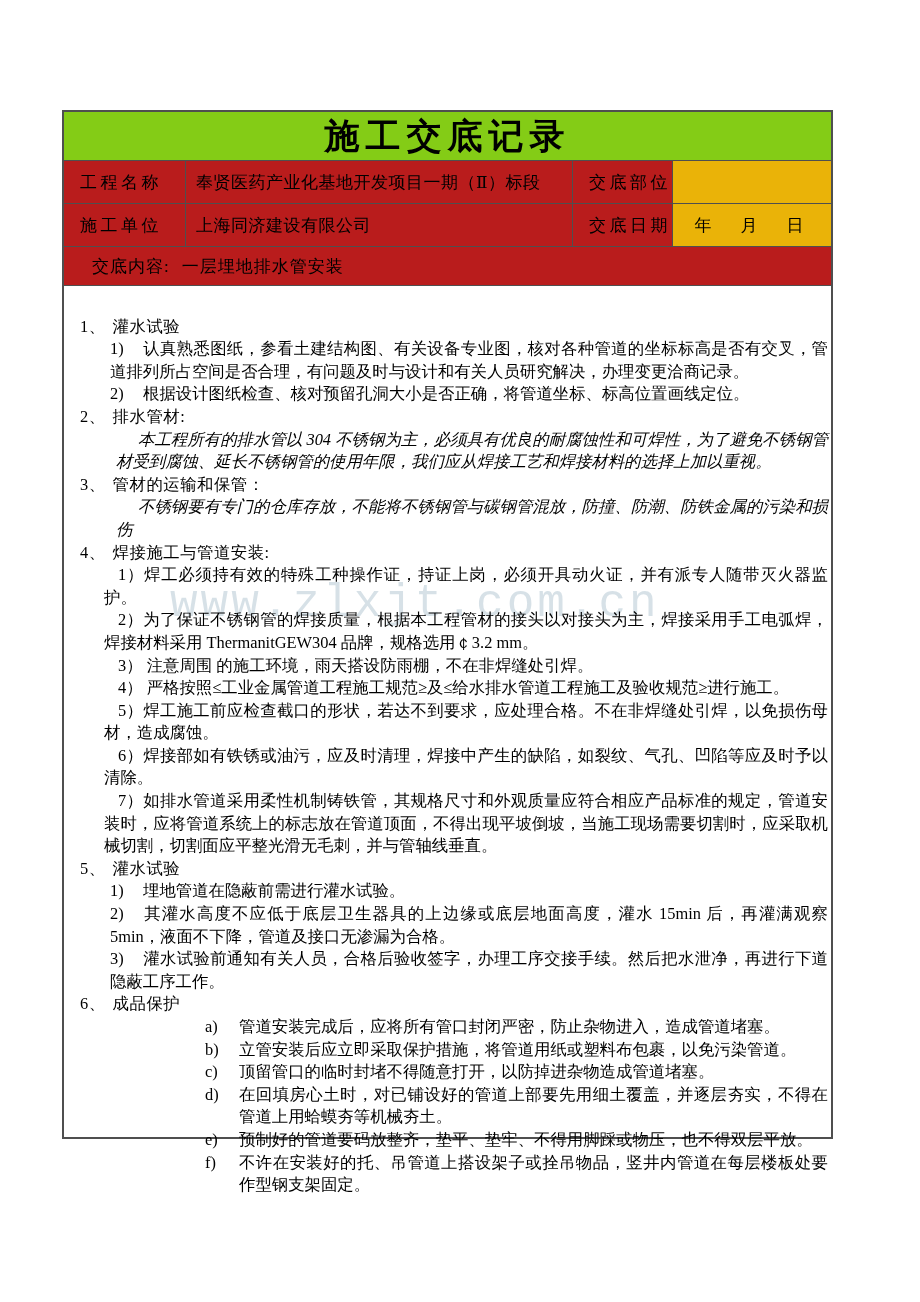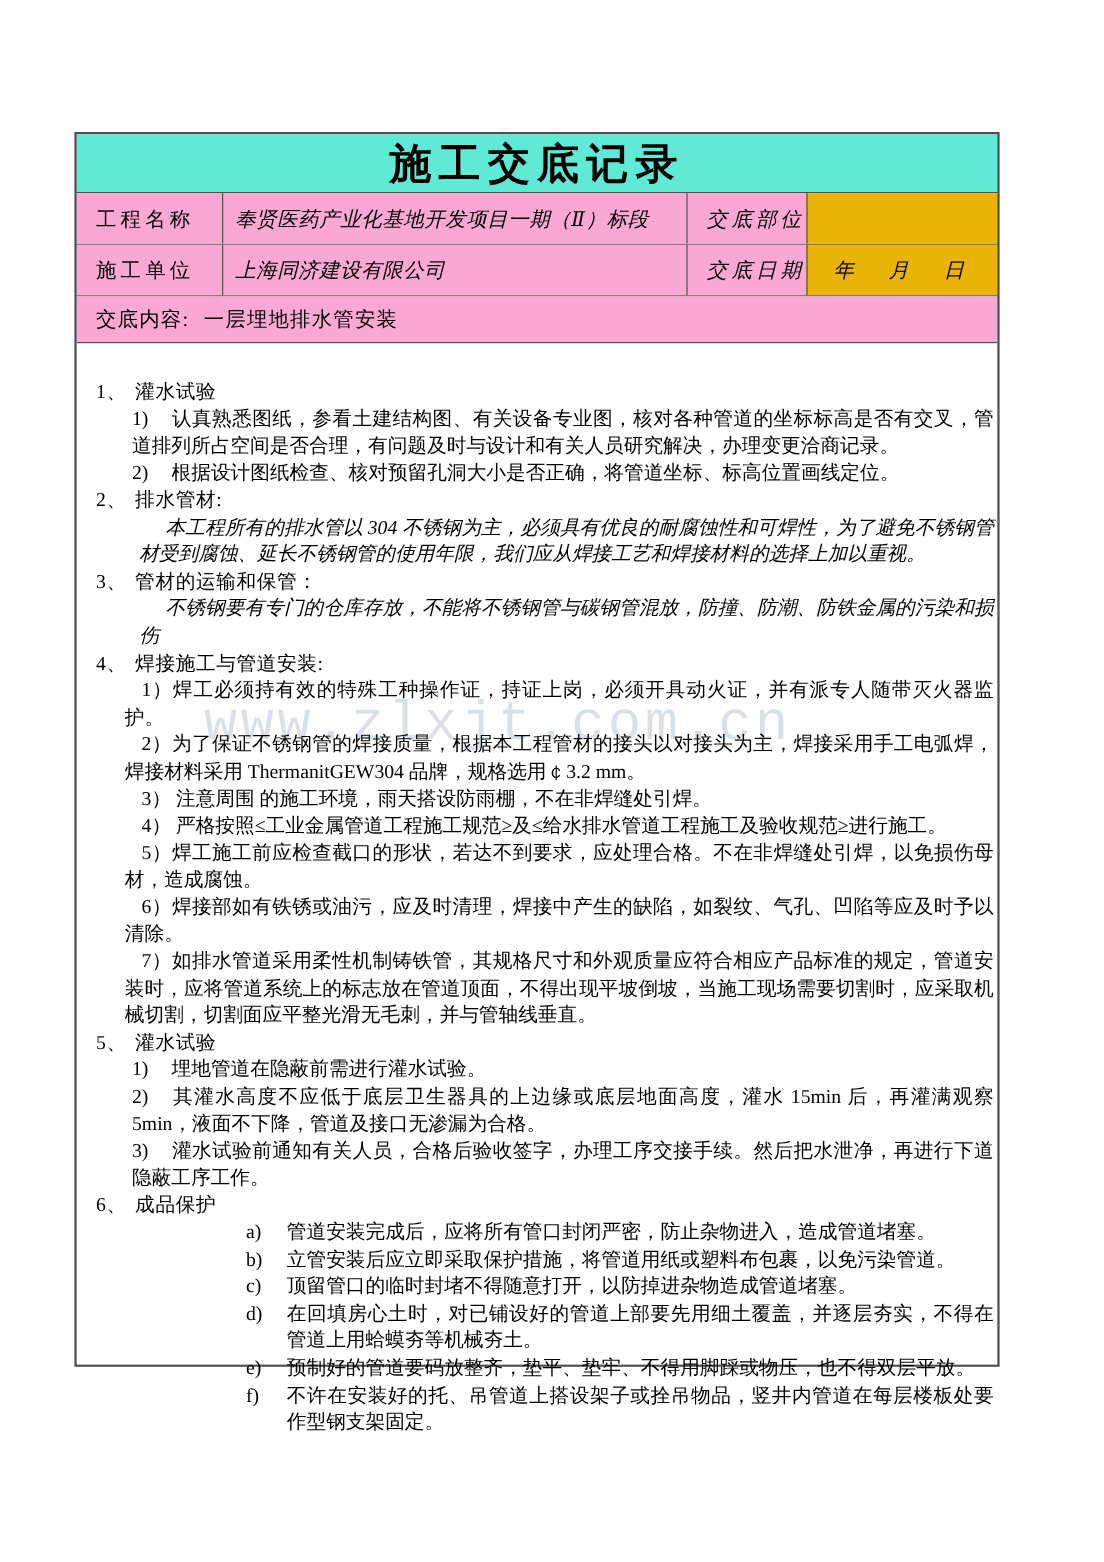--- a/index.html
+++ b/index.html
@@ -6,40 +6,40 @@
   body{
     width:920px;height:1302px;background:#ffffff;position:relative;
     font-family:"Liberation Serif","DejaVu Serif",serif;color:#000;
     -webkit-font-smoothing:antialiased;
   }
   .doc{
     position:absolute;left:62px;top:110px;width:771px;
     border:2px solid #4f4f4f;box-sizing:border-box;background:#fff;
   }
   .title-row{
-    height:48px;background:#5eead4;
+    height:48px;background:#84cc16;
     display:flex;align-items:center;justify-content:center;
     font-size:35px;font-weight:bold;letter-spacing:6px;
   }
   .hdr-row{
     display:grid;grid-template-columns:121px 387px 100px 1fr;
     border-top:1.5px solid #4f4f4f;
   }
   .hdr-row.single{grid-template-columns:1fr;}
   .cell{
     min-height:42px;display:flex;align-items:center;
-    padding:0 10px;box-sizing:border-box;background:#f9a8d4;
+    padding:0 10px;box-sizing:border-box;background:#b91c1c;
     font-size:17px;overflow:hidden;white-space:nowrap;
   }
-  .cell + .cell{border-left:1.5px solid #4f4f4f;font-style:italic;}
+  .cell + .cell{border-left:1.5px solid #4f4f4f;}
   .cell.lab{letter-spacing:3.5px;padding-left:16px;}
   .cell.white{background:#eab308;}
   .cell.val{letter-spacing:0.5px;}
   .cell.date{justify-content:center;letter-spacing:6px;}
-  .cell.full{min-height:38px;padding-left:16px;letter-spacing:1px;}
+  .cell.full{min-height:38px;padding-left:28px;letter-spacing:1px;}
   .cell.full .cv{margin-left:12px;letter-spacing:1px;}
   .content{
     position:relative;border-top:1.5px solid #4f4f4f;background:#ffffff;
     height:852px;box-sizing:border-box;
     padding:7px 3px 0 16px;
     font-size:16.4px;line-height:22.6px;text-align:justify;
   }
   .sec-heading{letter-spacing:0.5px;}
   .sec-heading .sec-num{margin-right:7px;}
   .blk{margin:0;}

